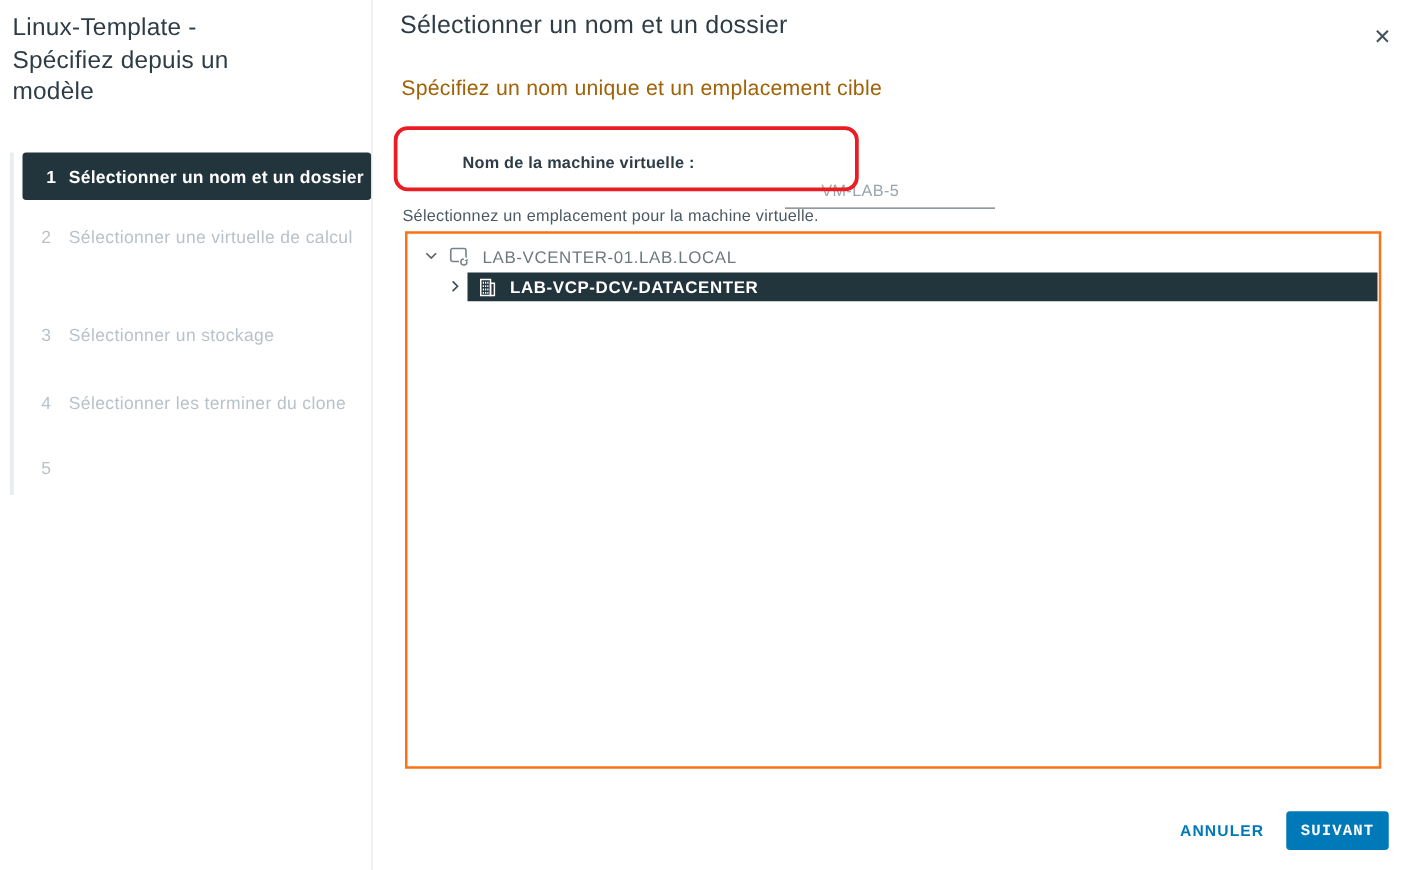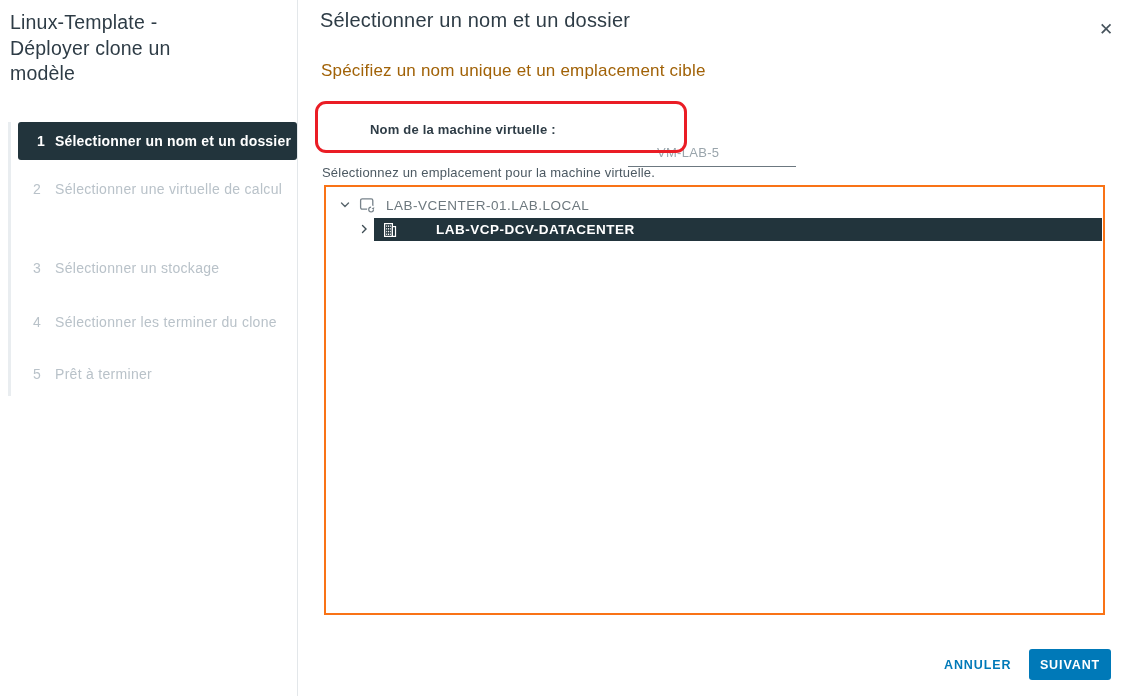--- a/index.html
+++ b/index.html
@@ -82,67 +82,66 @@
   }
   .tree-row1 .chev { margin-left:13px; display:flex; }
   .tree-row1 .nodeicon { margin-left:8px; display:flex; }
   .tree-row1 .nodelbl {
     margin-left:10px; font-size:13.5px; color:#6d787e; letter-spacing:0.5px;
   }
   .tree-row2 { position:absolute; left:0; top:31px; width:100%; height:23px; cursor:pointer; }
   .tree-row2 .chev { position:absolute; left:32px; top:5px; display:flex; }
   .tree-sel {
     position:absolute; left:48px; right:1px; top:0; bottom:0;
-    background:#22343c; display:flex; align-items:center;gap:28px;
+    background:#22343c; display:flex; align-items:center;
   }
   .tree-sel .nodeicon { margin-left:8px; display:flex; }
   .tree-sel .nodelbl {
     margin-left:10px; font-size:13.5px; font-weight:bold; color:#ffffff; letter-spacing:0.5px;
   }
   
   .cancel-btn {
     position:absolute; left:936px; top:652px; height:26px;
     background:none; border:none; cursor:pointer; padding:4px 8px;
     color:#0079b8; font-size:12.5px; font-weight:bold; letter-spacing:0.9px;
     font-family:inherit;
   }
   .next-btn {
     position:absolute; left:1029px; top:649px; width:82px; height:31px;
     background:#0079b8; border:none; border-radius:3px; cursor:pointer;
     color:#ffffff; font-size:12.5px; font-weight:bold; letter-spacing:0.9px;
-    font-family:Liberation Sans, sans-serif;
+    font-family:Liberation Mono, monospace;
   }
 </style>
 </head>
 <body>
 
 <div class="app">
 
-  <div class="sidebar-title">Linux-Template - Déployer clone un modèle</div>
+  <div class="sidebar-title">Linux-Template - Spécifiez depuis un modèle</div>
   <div class="steps-track"></div>
 
   <div class="step-active">
     <span class="num">1</span>
     <span class="lbl">Sélectionner un nom et un dossier</span>
   </div>
   <div class="step step2">
     <span class="num">2</span>
     <span class="lbl">Sélectionner une virtuelle de calcul</span>
   </div>
   <div class="step step3">
     <span class="num">3</span>
     <span class="lbl">Sélectionner un stockage</span>
   </div>
   <div class="step step4">
     <span class="num">4</span>
     <span class="lbl">Sélectionner les terminer du clone</span>
   </div>
   <div class="step step5">
     <span class="num">5</span>
-    <span class="lbl">Prêt à terminer</span>
   </div>
 
   <div class="vdivider"></div>
 
   <h2 class="panel-title" style="margin:0">Sélectionner un nom et un dossier</h2>
   <button class="close-btn">✕</button>
   <div class="subtitle">Spécifiez un nom unique et un emplacement cible</div>
 
   <span class="vm-label">Nom de la machine virtuelle :</span>
   <input class="vm-input" type="text" value="VM-LAB-5" style="">

